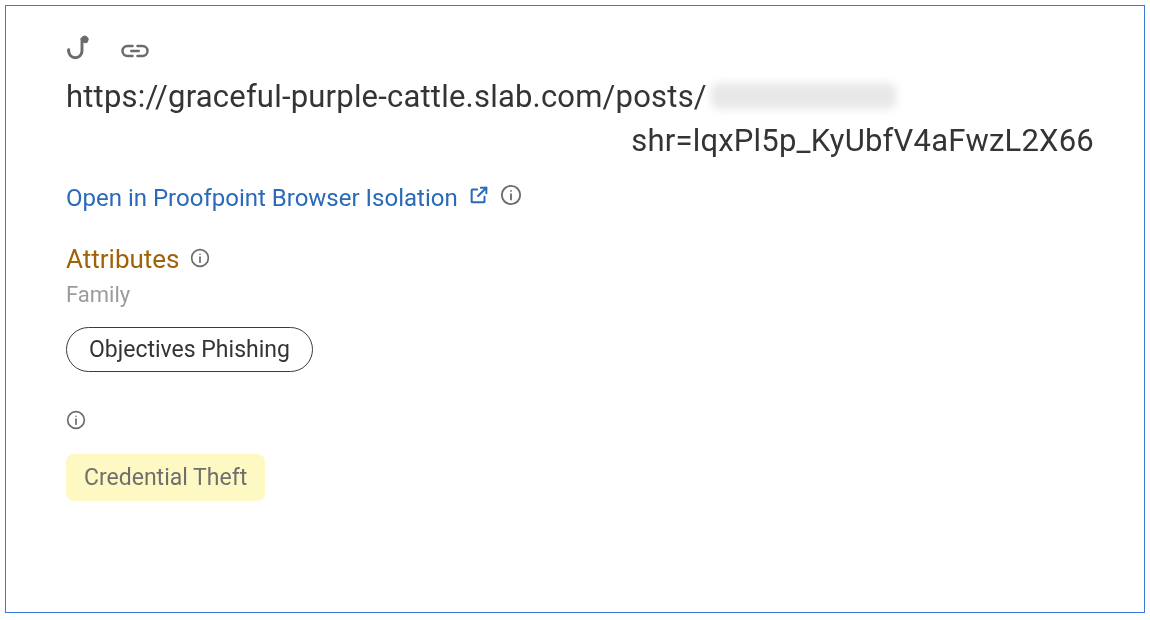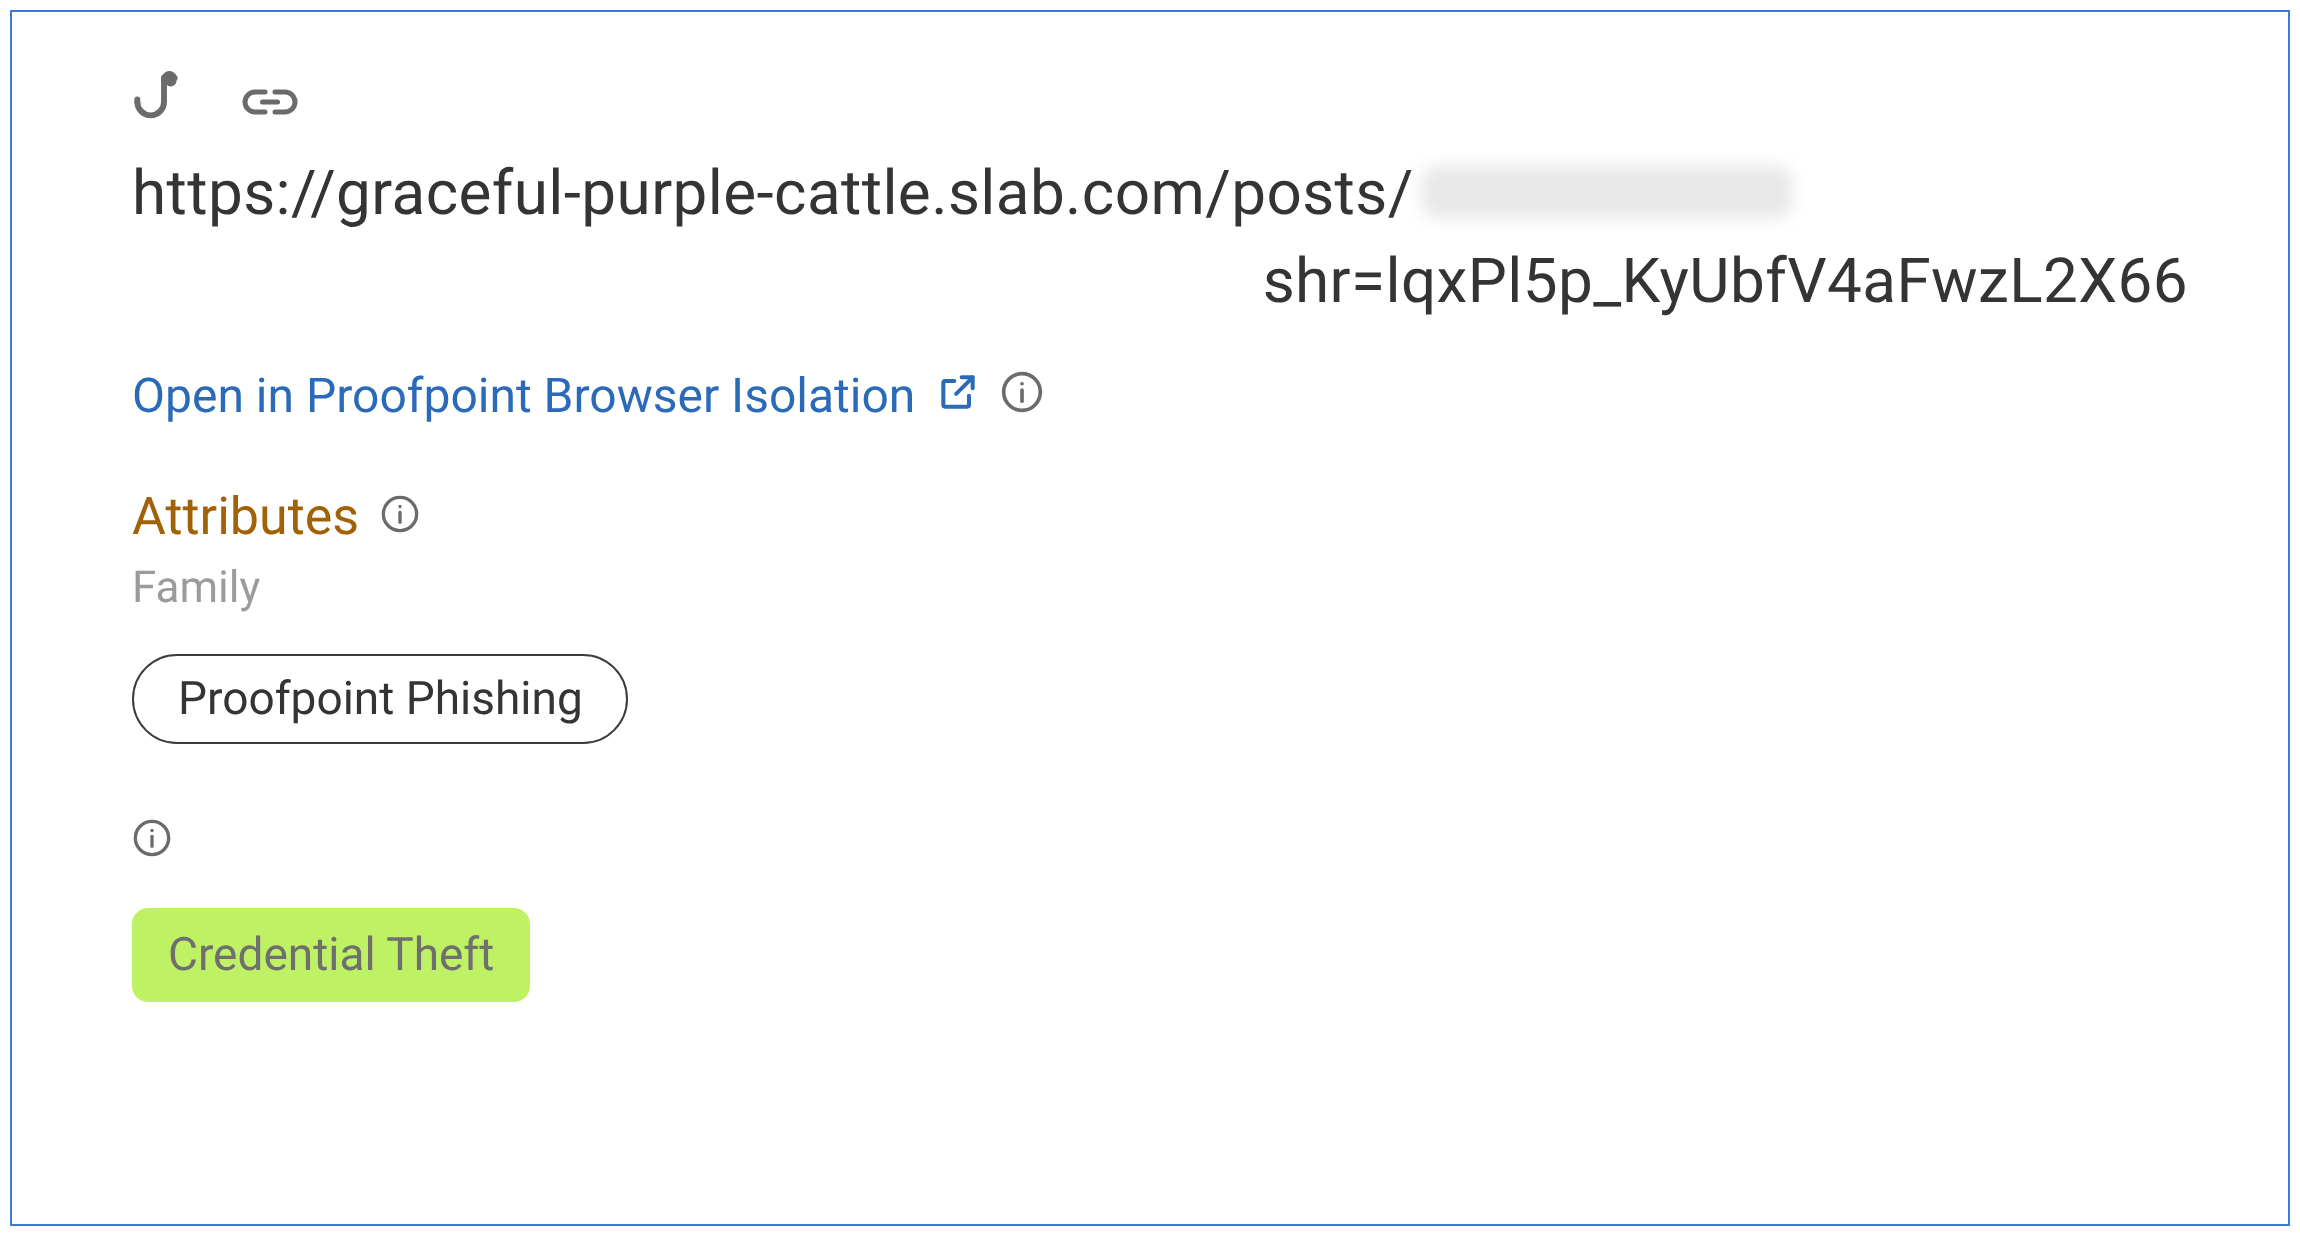--- a/index.html
+++ b/index.html
@@ -41,21 +41,21 @@
     width: 185px;
     height: 26px;
     background: #e8e8e8;
     border-radius: 7px;
     filter: blur(4px);
     vertical-align: -2px;
     margin-left: 4px;
   }
   .isolation-row {
     display: flex;
-    align-items: center;
+    align-items: flex-start;
     gap: 10px;
     margin-bottom: 32px;
   }
   .isolation-link {
     font-size: 24px;
     color: #2a6ab8;
     text-decoration: none;
     cursor: pointer;
   }
   .ext-icon { color: #2a6ab8; }
@@ -80,21 +80,21 @@
     display: inline-block;
     border: 1.5px solid #3c3c3c;
     border-radius: 999px;
     padding: 8px 22px;
     font-size: 23px;
     color: #343434;
     background: #fff;
   }
   .tag {
     display: inline-block;
-    background: #bef264;
+    background: #fef9c3;
     color: #6f6f6f;
     border-radius: 8px;
     padding: 10px 18px;
     font-size: 23px;
   }
   .gap-block { height: 34px; }
 </style>
 </head>
 <body>
 
@@ -150,21 +150,21 @@
         <circle cx="12" cy="12" r="10"></circle>
         <line x1="12" y1="11" x2="12" y2="17"></line>
         <circle cx="12" cy="7.5" r="1" fill="#6b6b6b" stroke="none"></circle>
       </svg>
     </span>
   </div>
 
   <div class="sub-label">Family</div>
 
   <div>
-    <span class="pill">Proofpoint Phishing</span>
+    <span class="pill">Objectives Phishing</span>
   </div>
 
   <div class="gap-block"></div>
 
   <div class="section-heading">
     <span class="info-icon">
       <svg width="20" height="20" viewBox="0 0 24 24" fill="none" stroke="#6b6b6b" stroke-width="2" stroke-linecap="round">
         <circle cx="12" cy="12" r="10"></circle>
         <line x1="12" y1="11" x2="12" y2="17"></line>
         <circle cx="12" cy="7.5" r="1" fill="#6b6b6b" stroke="none"></circle>

